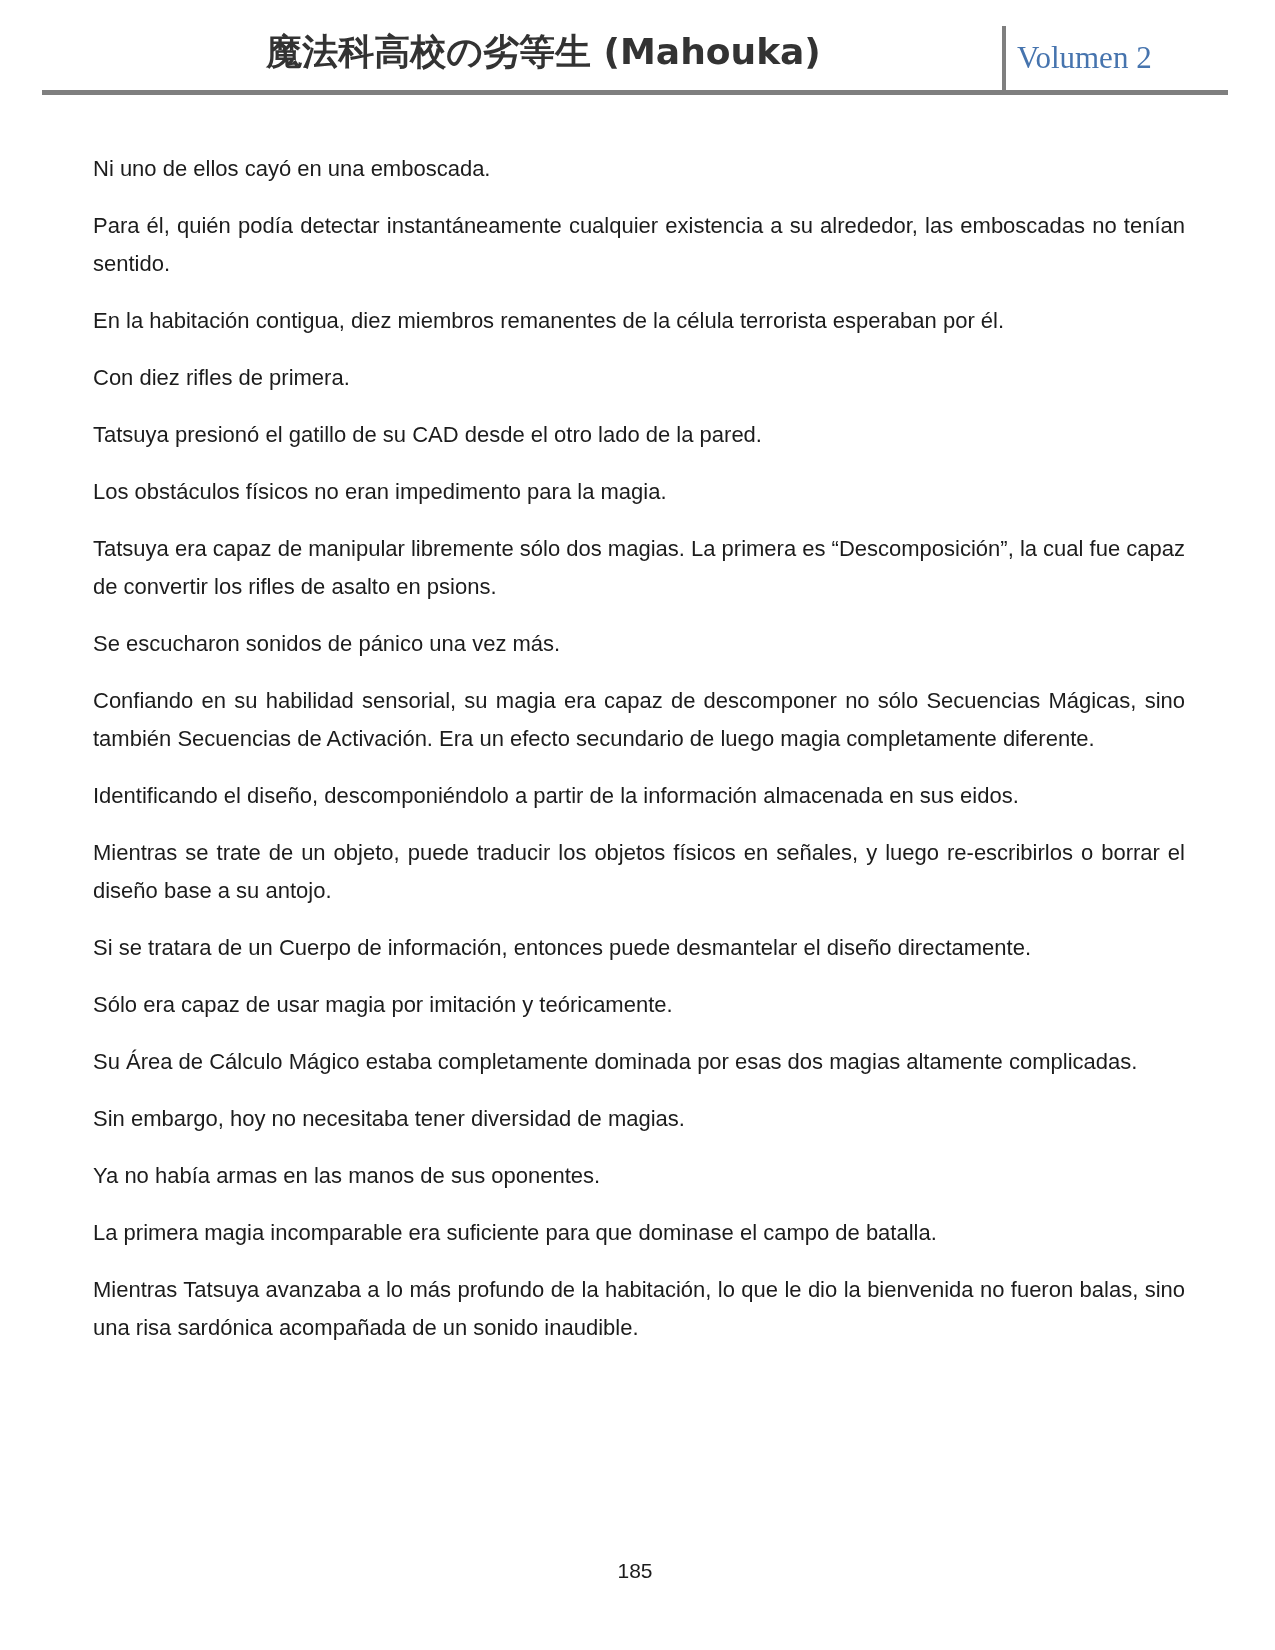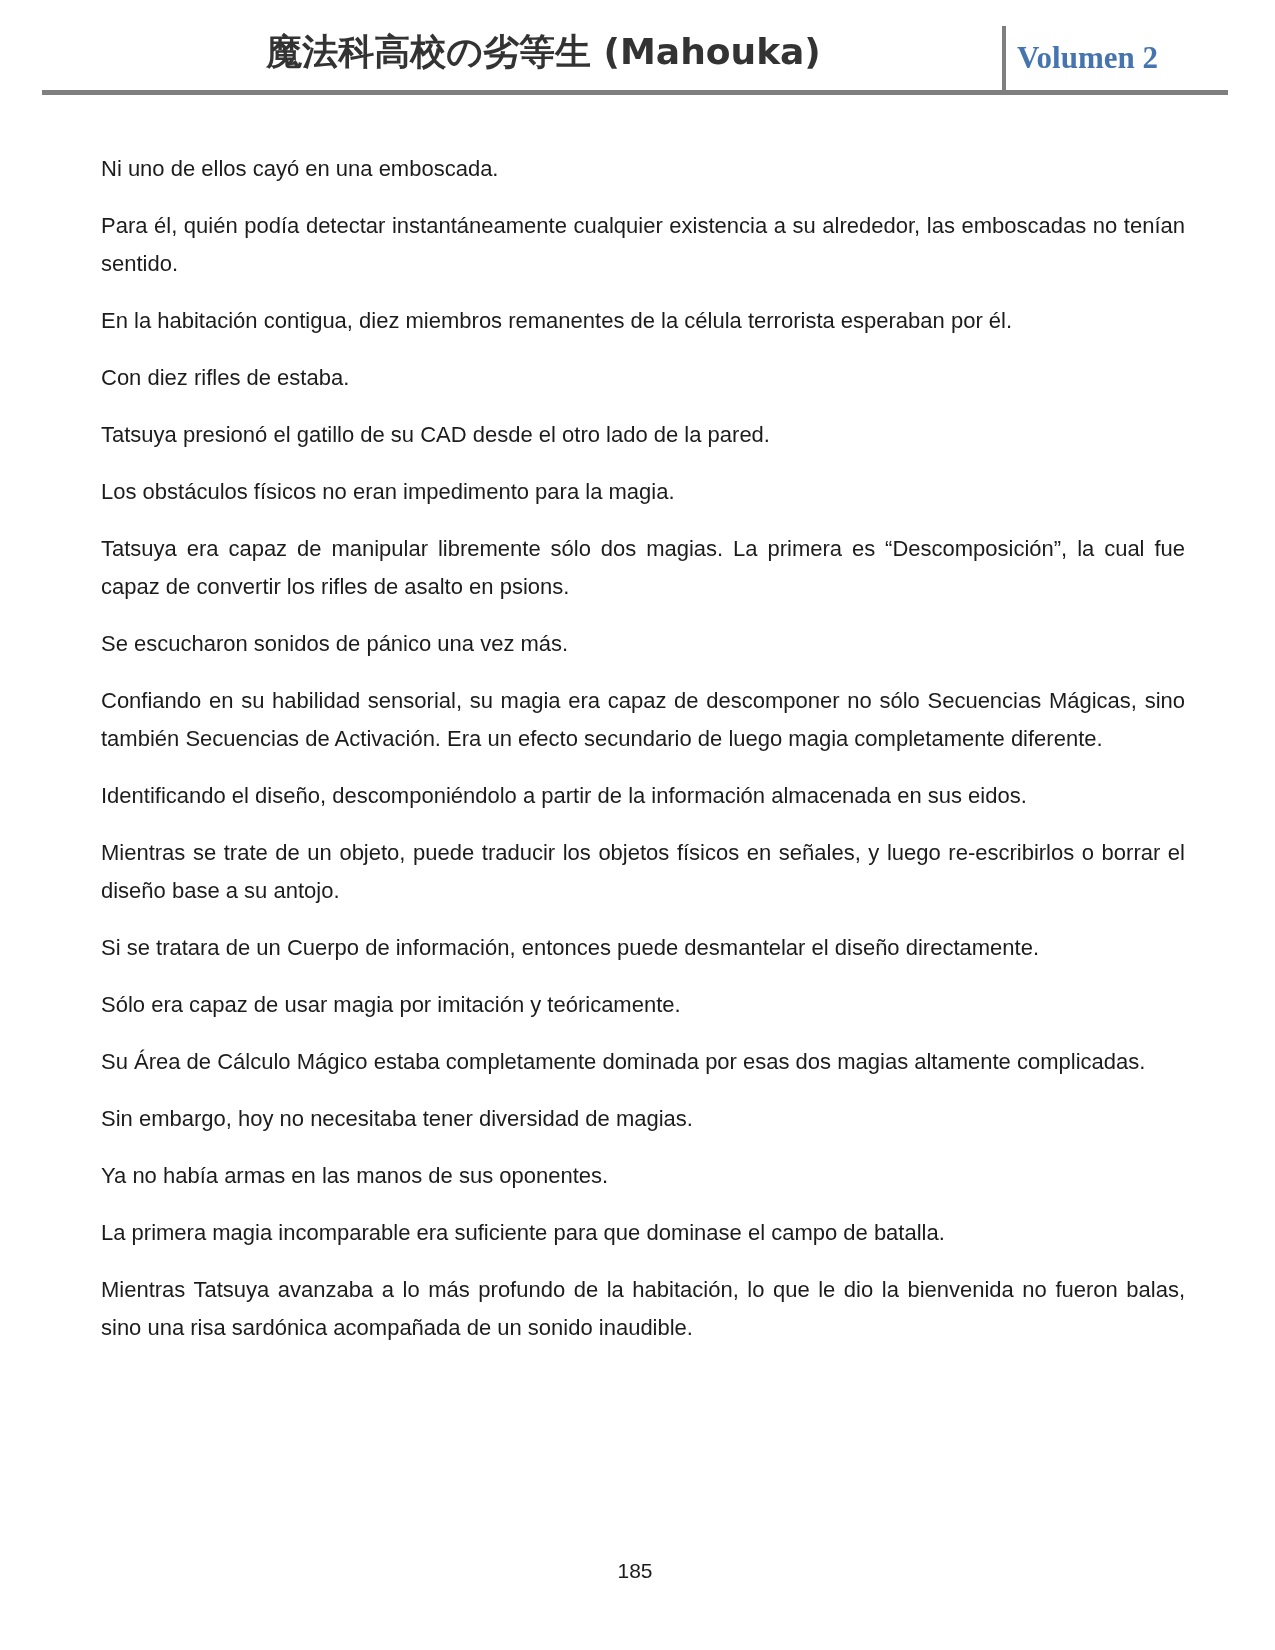--- a/index.html
+++ b/index.html
@@ -41,21 +41,21 @@
     top: 26px;
     width: 4px;
     height: 64px;
     background: #7f7f7f;
   }
   .header-volume {
     position: absolute;
     left: 1017px;
     top: 38px;
     font-family: "Liberation Serif", "DejaVu Serif", serif;
-    font-weight: bold;
+    font-weight: normal;
     font-size: 31px;
     line-height: 40px;
     color: #4674ae;
     white-space: nowrap;
   }
   .header-rule {
     position: absolute;
     left: 42px;
     top: 90px;
     width: 1186px;
@@ -64,21 +64,21 @@
   }
 
   
   .content {
     position: absolute;
     top: 150px;
     left: 85px;
     width: 1100px;
   }
   .content p.para {
-    margin: 0 0 19px 16px;
+    margin: 0 0 19px 8px;
     font-size: 22px;
     line-height: 38px;
     color: #1c1c1c;
     text-align: justify;
   }
 
   
   .page-number {
     position: absolute;
     top: 1556px;
@@ -99,21 +99,21 @@
     <div class="header-title" style="color: rgb(51, 51, 51);">魔法科高校の劣等生 (Mahouka)</div>
     <div class="header-vline" style="background: rgb(127, 127, 127);"></div>
     <div class="header-volume" style="color: rgb(70, 116, 174);">Volumen 2</div>
     <div class="header-rule" style="background: rgb(127, 127, 127);"></div>
   </header>
 
   <main class="content">
       <p class="para">Ni uno de ellos cayó en una emboscada.</p>
       <p class="para">Para él, quién podía detectar instantáneamente cualquier existencia a su alrededor, las emboscadas no tenían sentido.</p>
       <p class="para">En la habitación contigua, diez miembros remanentes de la célula terrorista esperaban por él.</p>
-      <p class="para">Con diez rifles de estaba.</p>
+      <p class="para">Con diez rifles de primera.</p>
       <p class="para">Tatsuya presionó el gatillo de su CAD desde el otro lado de la pared.</p>
       <p class="para">Los obstáculos físicos no eran impedimento para la magia.</p>
       <p class="para">Tatsuya era capaz de manipular libremente sólo dos magias. La primera es “Descomposición”, la cual fue capaz de convertir los rifles de asalto en psions.</p>
       <p class="para">Se escucharon sonidos de pánico una vez más.</p>
       <p class="para">Confiando en su habilidad sensorial, su magia era capaz de descomponer no sólo Secuencias Mágicas, sino también Secuencias de Activación. Era un efecto secundario de luego magia completamente diferente.</p>
       <p class="para">Identificando el diseño, descomponiéndolo a partir de la información almacenada en sus eidos.</p>
       <p class="para">Mientras se trate de un objeto, puede traducir los objetos físicos en señales, y luego re-escribirlos o borrar el diseño base a su antojo.</p>
       <p class="para">Si se tratara de un Cuerpo de información, entonces puede desmantelar el diseño directamente.</p>
       <p class="para">Sólo era capaz de usar magia por imitación y teóricamente.</p>
       <p class="para">Su Área de Cálculo Mágico estaba completamente dominada por esas dos magias altamente complicadas.</p>

